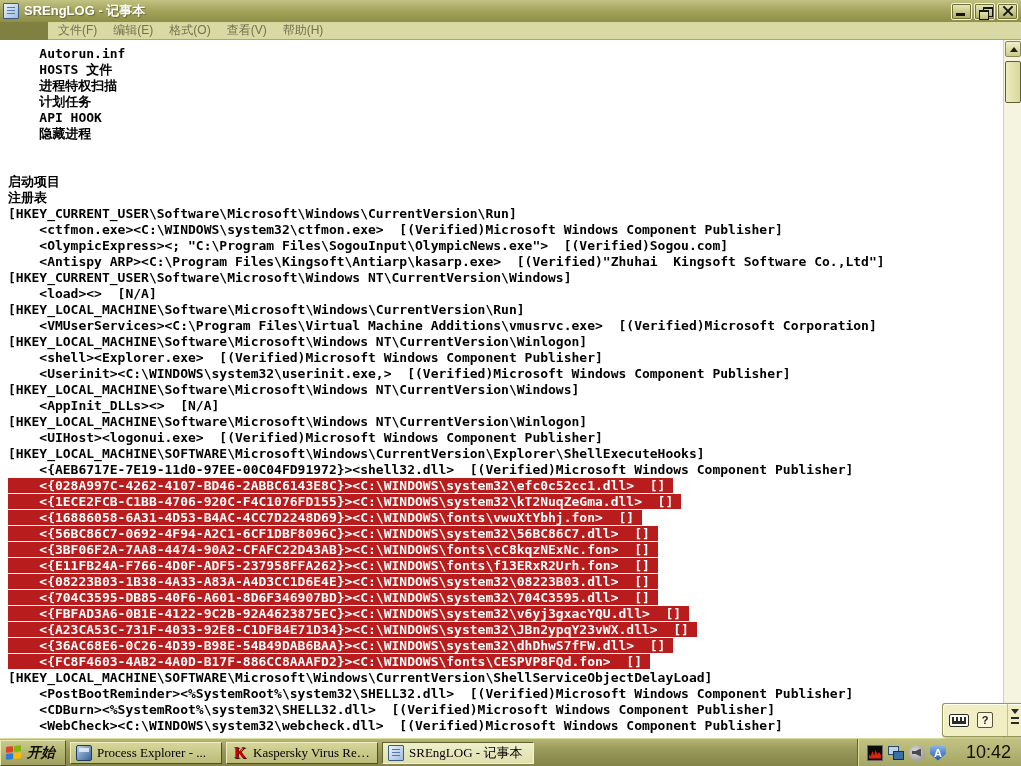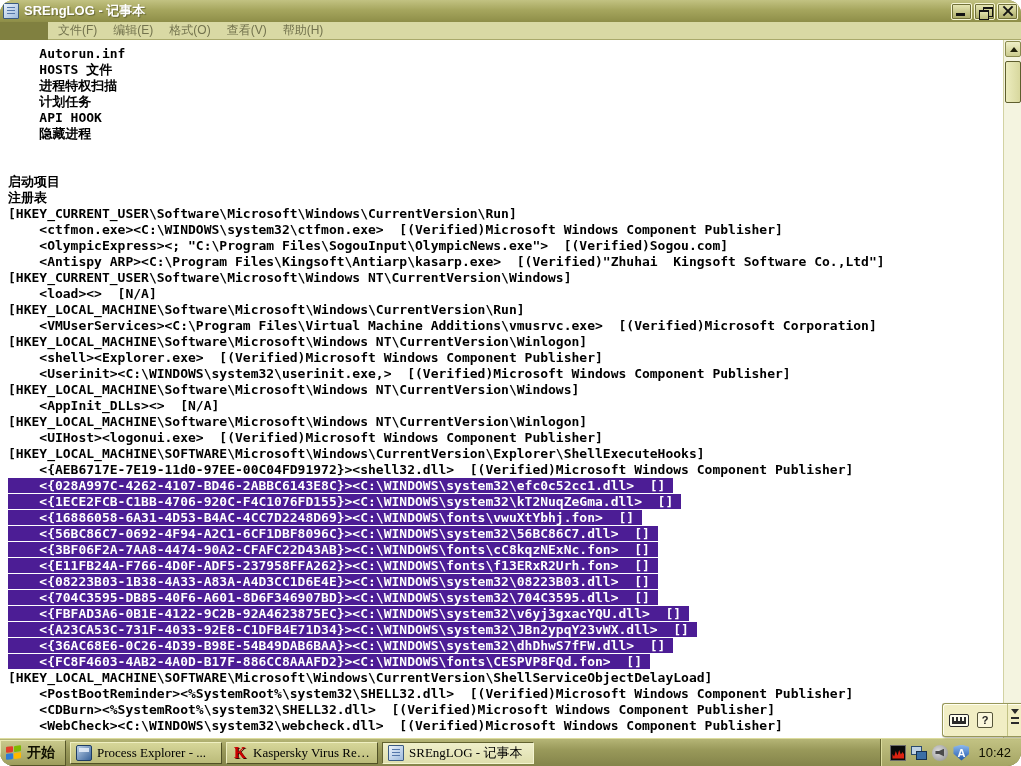--- a/index.html
+++ b/index.html
@@ -1,18 +1,18 @@
 <!DOCTYPE html>
 <html><head>
 <meta charset="utf-8">
 <style>
   * { box-sizing: border-box; margin: 0; padding: 0; }
   html,body { width:1021px; height:766px; overflow:hidden; }
   body { font-family:"Liberation Sans", sans-serif; }
-  .screen { position:relative; width:1021px; height:766px; background:#808040; overflow:hidden;border-radius:14px; }
+  .screen { position:relative; width:1021px; height:766px; background:#808040; overflow:hidden; }
 
   
   .titlebar {
     position:absolute; top:0; left:0; width:100%; height:22px;
     background:linear-gradient(to bottom,#C2C282 0%,#A6A65E 45%,#8E8E48 100%);
     display:flex; align-items:center; padding:0 3px;
   }
   .app-icon { width:16px; height:16px; position:relative; flex:0 0 auto; }
   .notepad-glyph { background:linear-gradient(135deg,#EAF2FB,#9FBBDD); border:1px solid #3A5A82; border-radius:1px; }
   .notepad-glyph::after { content:''; position:absolute; left:3px; right:3px; top:3px; bottom:4px;
@@ -36,21 +36,21 @@
     background:#D9D9A4; display:flex; align-items:center; padding-left:2px;
     border-bottom:1px solid #A9A96B;margin-left:48px; }
   .menu-item { font-size:12px; color:#73734E; padding:1px 8px; white-space:nowrap; }
 
   
   .textarea { position:absolute; top:40px; left:0; width:1021px; height:698px; background:#FFFFFF; }
   .editor-pre { position:absolute; top:1px; left:3px; right:19px; margin:5px;
     font-family:"DejaVu Sans Mono", monospace; font-weight:bold; font-size:13px;
     line-height:16px; color:#000; white-space:pre; overflow:hidden; }
   .line { height:16px; white-space:pre; }
-  .line .sel { background:#4c1d95; color:#FFFFFF; }
+  .line .sel { background:#b91c1c; color:#FFFFFF; }
 
   
   .scrollbar { position:absolute; top:0; right:0; width:18px; height:100%;
     background:#F4F4E0; border-left:1px solid #D2D2A2; }
   .sb-up { position:absolute; top:1px; left:1px; width:16px; height:16px; border-radius:2px;
     background:linear-gradient(to bottom,#F0F0C8,#CCCC8E); border:1px solid #89894E; }
   .sb-up::after { content:''; position:absolute; left:4px; top:5px; width:0; height:0;
     border-left:4px solid transparent; border-right:4px solid transparent; border-bottom:5px solid #20200A; }
   .sb-thumb { position:absolute; top:21px; left:1px; width:16px; height:42px; border-radius:2px;
     background:linear-gradient(90deg,#ECECBE,#D8D89E); border:1px solid #5E5E2E; }
@@ -75,21 +75,21 @@
   .opt-bar { width:8px; height:2px; background:#2A2A2A; margin-top:3px; }
 
   
   .taskbar { position:absolute; bottom:0; left:0; width:100%; height:28px;
     background:linear-gradient(to bottom,#B5B576 0%,#99995A 40%,#84844A 100%);
     border-top:1px solid #DCDC9E; display:flex; align-items:center; }
   .start-button { height:26px; margin-right:4px; padding:0 10px 0 5px;
     display:flex; align-items:center; gap:5px;
     background:linear-gradient(to bottom,#C9C98B,#9D9D5D);
     border:1px solid; border-color:#E9E9B6 #565628 #565628 #E9E9B6;
-    font-weight:bold; font-size:14px; color:#101000; white-space:nowrap; }
+    font-weight:bold; font-size:14px; color:#101000; white-space:nowrap;font-style:italic; }
   .win-flag { width:16px; height:14px; display:grid; grid-template-columns:7px 7px; grid-template-rows:6px 6px;
     gap:1px; transform:skewY(-6deg); }
   .win-flag i { border-radius:1px; }
   .win-flag i:nth-child(1){ background:#E33E2B; } .win-flag i:nth-child(2){ background:#7FBA00; }
   .win-flag i:nth-child(3){ background:#2E7CD6; } .win-flag i:nth-child(4){ background:#FFB900; }
   .tasks { display:flex; gap:4px; align-items:center; }
   .task { width:152px; height:22px; display:flex; align-items:center; padding:7px 5px;
     background:linear-gradient(to bottom,#D6D699,#BBBB7A);
     border:1px solid; border-color:#EFEFC1 #505025 #505025 #EFEFC1;
     font-family:"Liberation Serif", serif; font-size:13px; color:#000;
@@ -114,21 +114,21 @@
     background:#BFD2E4; border:1px solid #2A4A6E; }
   .network-icon::after { content:''; position:absolute; right:0; bottom:1px; width:9px; height:7px;
     background:#3A6EA5; border:1px solid #16304E; }
   .volume-icon { background:radial-gradient(circle at 40% 40%,#DDDDDD,#8A8A8A); border-radius:50%; }
   .volume-icon::after { content:''; position:absolute; left:3px; top:4px; width:9px; height:8px; background:#4A4A4A;
     clip-path:polygon(0 30%,40% 30%,100% 0,100% 100%,40% 70%,0 70%); }
   .antivirus-shield-icon { background:linear-gradient(to bottom,#8CB8EE,#1E55A8);
     clip-path:polygon(50% 0,100% 16%,100% 58%,50% 100%,0 58%,0 16%); }
   .antivirus-shield-icon i { position:absolute; left:0; right:0; top:1px; color:#FFFFFF; font-style:normal;
     font-weight:bold; font-size:11px; text-align:center; line-height:14px; }
-  .clock { margin-left:9px; font-size:13px; color:#101000; white-space:nowrap; }
+  .clock { margin-left:20px; font-size:18px; color:#101000; white-space:nowrap; }
 </style>
 </head>
 <body>
 
 <div class="screen">
 
   <div>
     <div class="titlebar">
       <span class="app-icon notepad-glyph"></span>
       <span class="title-text">SREngLOG - 记事本</span>

